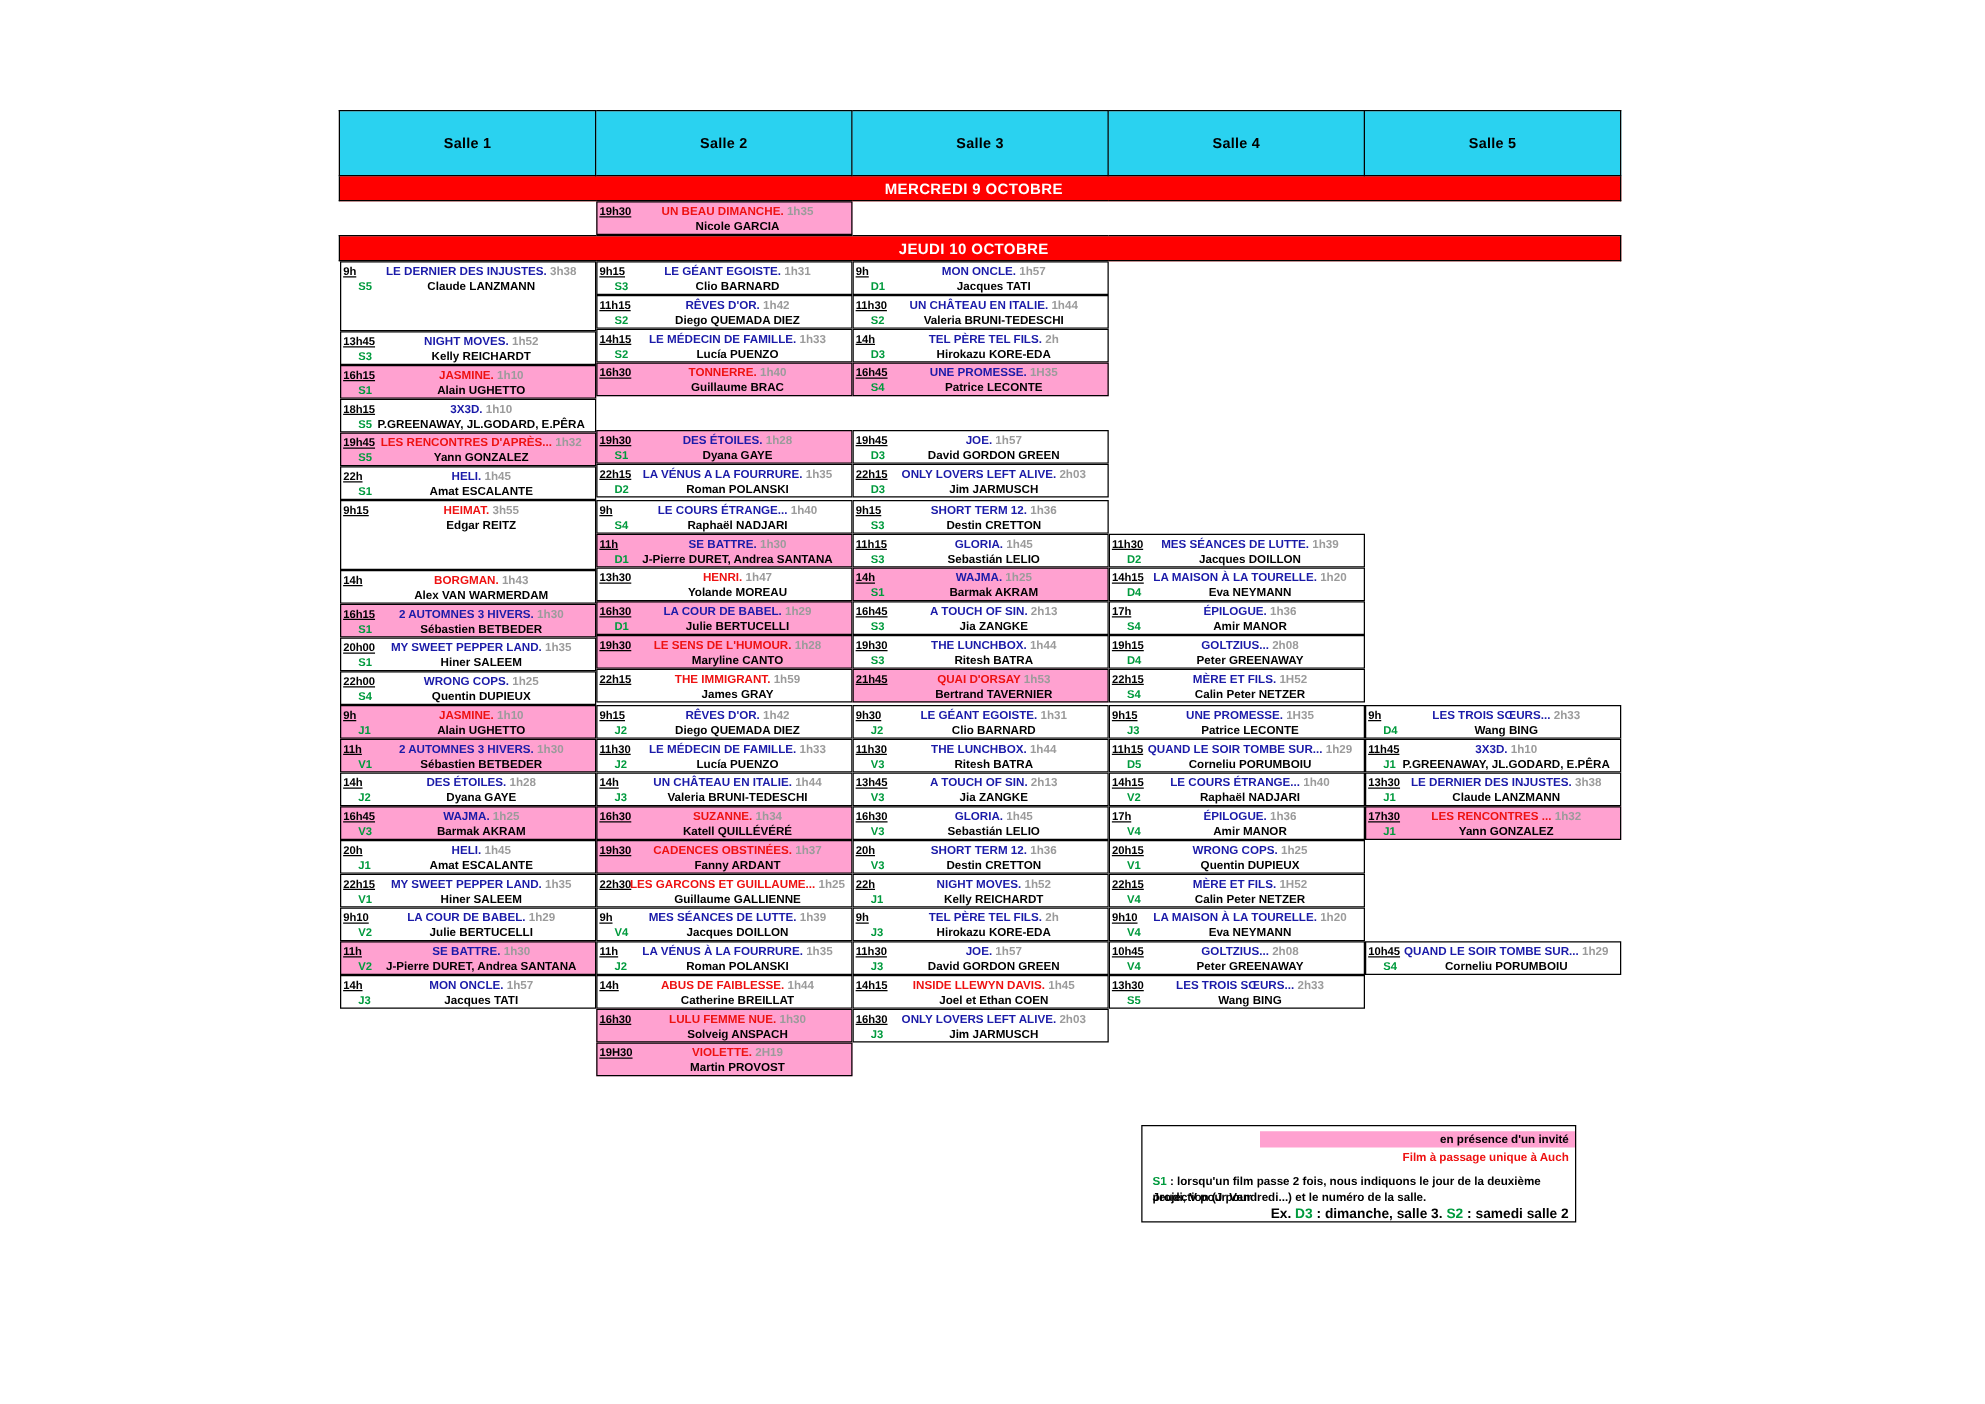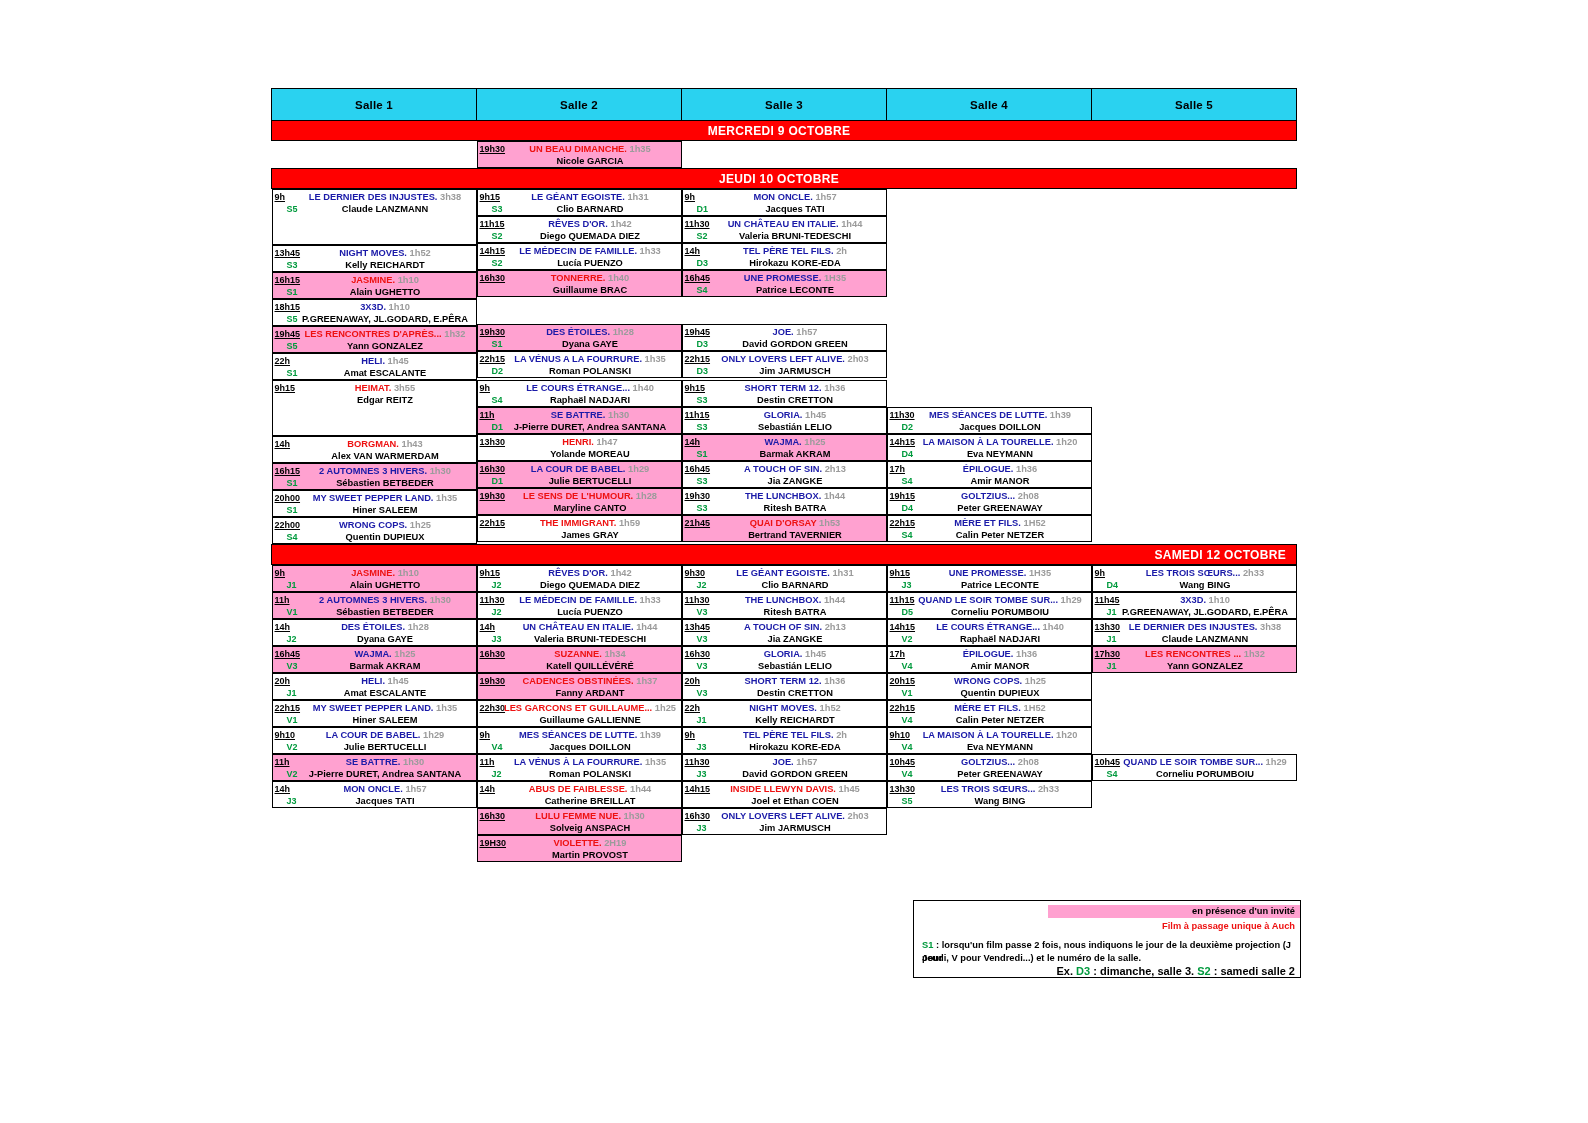--- a/index.html
+++ b/index.html
@@ -20,21 +20,21 @@
 
   
   th.salle{
     background:#2ad2f0;
     border:1.6px solid #000;
     height:19px;
     font-size:11.5px;
     font-weight:bold;
     color:#000;
     text-align:center;
-    padding:6px;
+    padding:16px;
     letter-spacing:.2px;
   }
 
   
   td.dayband{
     background:#ff0000;
     border:1.6px solid #000;
     height:19px;
     padding:0 10px 0 0;
     text-align:center;
@@ -95,21 +95,21 @@
     position:absolute;left:26px;right:4px;top:0;
     text-align:center;
     font-size:9.3px;font-weight:bold;color:#000;
     line-height:12px;
     white-space:nowrap;overflow:hidden;
   }
 
   
   #legend{
     position:absolute;
-    left:913px;top:900px;width:388px;height:78px;
+    left:913px;top:900px;width:348px;height:78px;
     border:1.6px solid #000;
     box-sizing:border-box;
     background:#ffffff;
   }
   #legend .lgpink{
     position:absolute;right:0;top:4px;width:252px;height:13px;
     background:#ffa1d0;
     text-align:right;
     padding-right:5px;
     box-sizing:border-box;
@@ -604,23 +604,20 @@
               </div>
               <div class="r2">
                 <span class="sl">S4</span>
                 <div class="dir">Calin Peter NETZER</div>
               </div>
             </div>
           </td>
           <td class="coltop"></td>
         </tr>
         <tr>
-          <td class="dayband right" colspan="5">SAMEDI 12 OCTOBRE</td>
-        </tr>
-        <tr>
           <td class="coltop">
             <div class="sc pink">
               <div class="r1">
                 <span class="hr">9h</span>
                 <div class="ti red"><span class="nm">JASMINE.</span> <span class="du"> 1h10</span></div>
               </div>
               <div class="r2">
                 <span class="sl">J1</span>
                 <div class="dir">Alain UGHETTO</div>
               </div>

